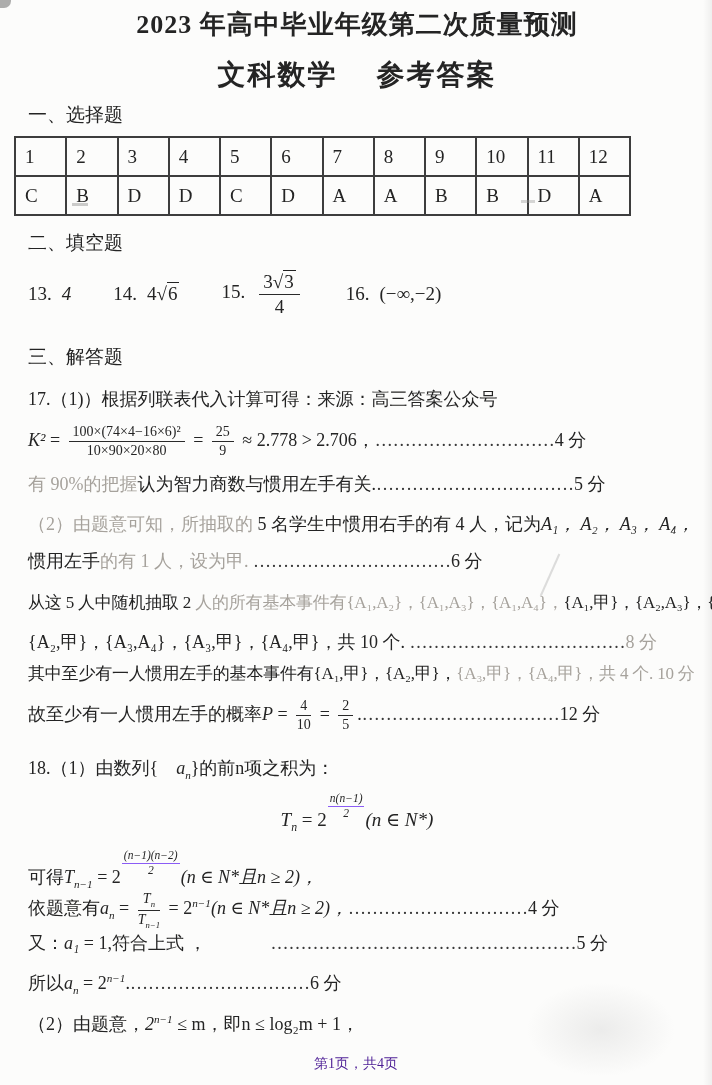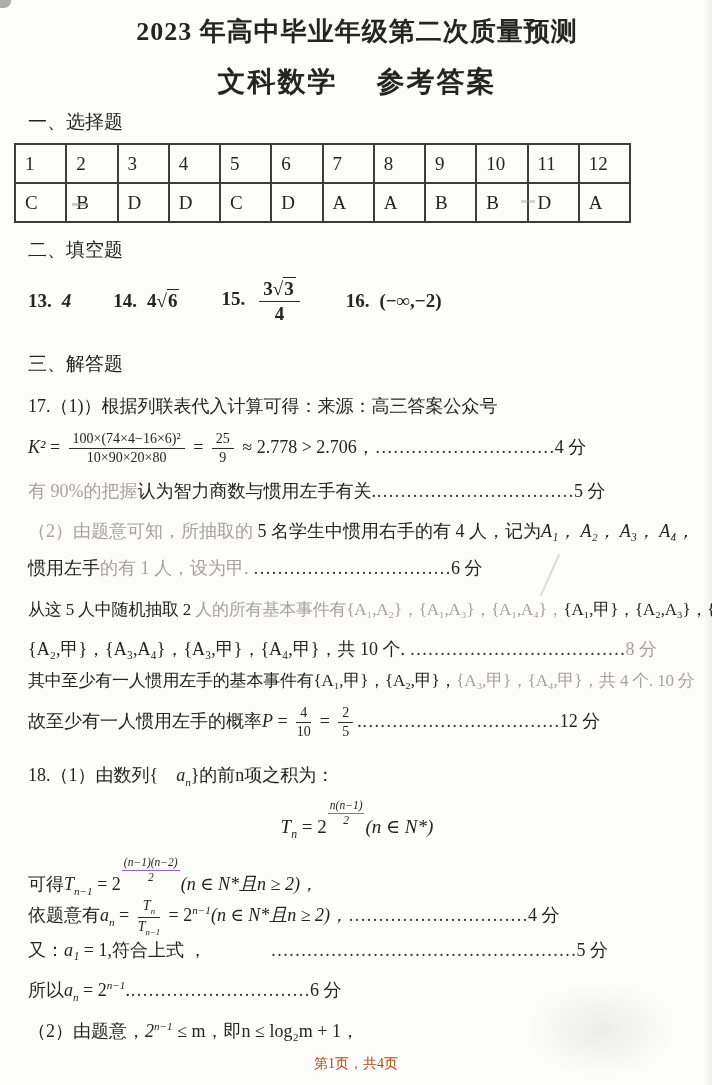--- a/index.html
+++ b/index.html
@@ -2,35 +2,35 @@
 <html><head>
 <meta charset="utf-8">
 <title>answer-key</title>
 <style>
   html,body { margin:0; padding:0; background:#e9e9e7; }
   .page {
     position:relative; width:712px; height:1085px; margin:0 auto;
     background:#fcfcfb; color:#242424; overflow:hidden;
     font-family:"Liberation Serif","DejaVu Serif",serif;
   }
-  .content { padding:12px 26px 0 28px; }
+  .content { padding:5px 26px 0 28px; }
   .doc-title { text-align:center; font-size:26px; font-weight:700; margin:2px 0 0; letter-spacing:1px; }
   .doc-subtitle { text-align:center; font-size:28px; font-weight:700; margin:14px 0 0; letter-spacing:2px; }
   .sec-heading { font-size:19px; margin:8px 0 0; }
   .sec-heading.s2 { margin-top:14px; }
   .sec-heading.s3 { margin-top:22px; }
 
   table.ans-table { border-collapse:collapse; table-layout:fixed; width:617px; margin:8px 0 0 -14px; }
   table.ans-table td {
     border:2px solid #3d3d3d; height:35px; font-size:19px;
     padding-left:9px; text-align:left; vertical-align:middle;
   }
 
   .fill-row { display:flex; align-items:center; margin-top:10px; min-height:56px; }
-  .fill-item { margin-right:42px; font-size:19px; white-space:nowrap;font-weight:bold; }
+  .fill-item { margin-right:42px; font-size:19px; white-space:nowrap; }
   .fill-item .flabel { margin-right:10px; }
 
   .line { font-size:18px; line-height:1.32; margin:0; white-space:nowrap; }
   .tight { font-size:17px; letter-spacing:-0.2px; }
   .fade { color:#a6a29c; }
   .dots { color:#3a3a3a; }
   .gap { display:inline-block; width:64px; }
 
   .mi { font-style:italic; }
   sup { font-size:0.62em; vertical-align:super; }
@@ -45,21 +45,21 @@
   .supfr .n { display:block; border-bottom:1px solid #8b5cf6; padding:0 2px; }
   .supfr .d { display:block; }
 
   .sqrt { white-space:nowrap; }
   .sqrt .rc { border-top:1.6px solid #222; padding:0 2px 0 1px; }
 
   .center-formula { text-align:center; font-size:19px; margin:10px 0 0; }
 
   .page-footer {
     position:absolute; left:0; right:0; bottom:12px; text-align:center;
-    font-size:14px; color:#c2410c;
+    font-size:14px; color:#4c1d95;
   }
 
   
   .art-corner { position:absolute; top:0; left:0; width:11px; height:8px; background:#6b6b6b; opacity:.55; border-radius:0 0 7px 0; }
   .art-dash1 { position:absolute; top:203px; left:72px; width:16px; height:3px; background:#9a9a9a; opacity:.5; }
   .art-dash2 { position:absolute; top:200px; left:521px; width:14px; height:3px; background:#9a9a9a; opacity:.4; }
   .art-stroke { position:absolute; top:552px; left:549px; width:2px; height:46px; background:#8a8a8a; opacity:.28; transform:rotate(24deg); }
   .art-smudge { position:absolute; right:36px; bottom:8px; width:150px; height:95px;
     background:radial-gradient(ellipse at center, rgba(150,150,150,.16), rgba(150,150,150,0) 70%); }
   .art-edge { position:absolute; top:0; right:0; width:9px; height:100%;

